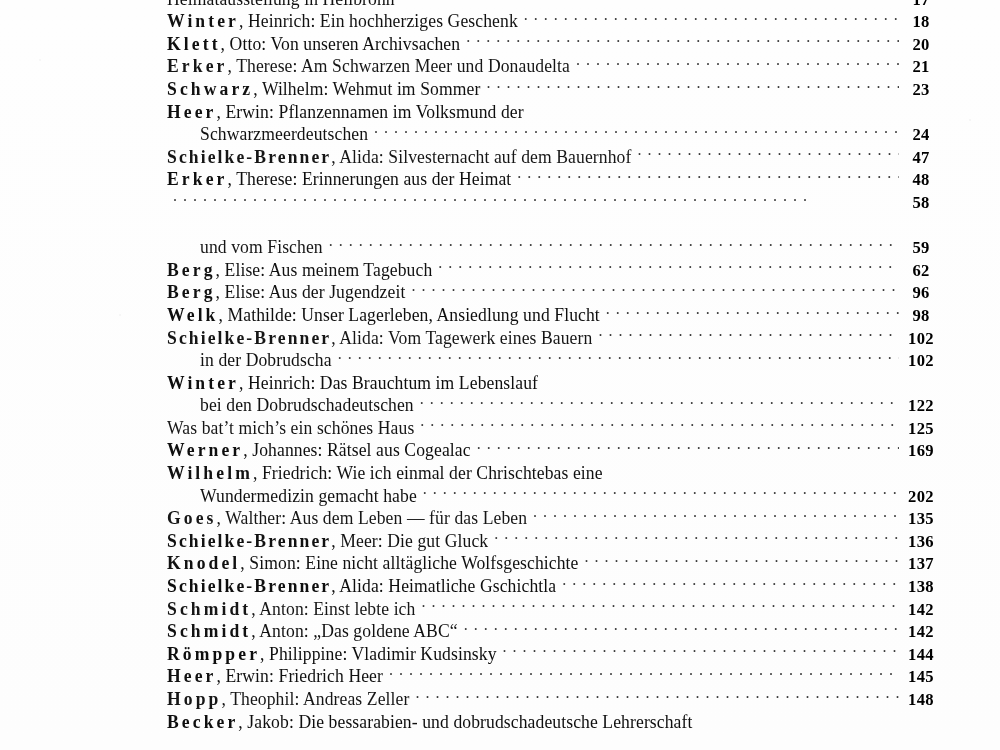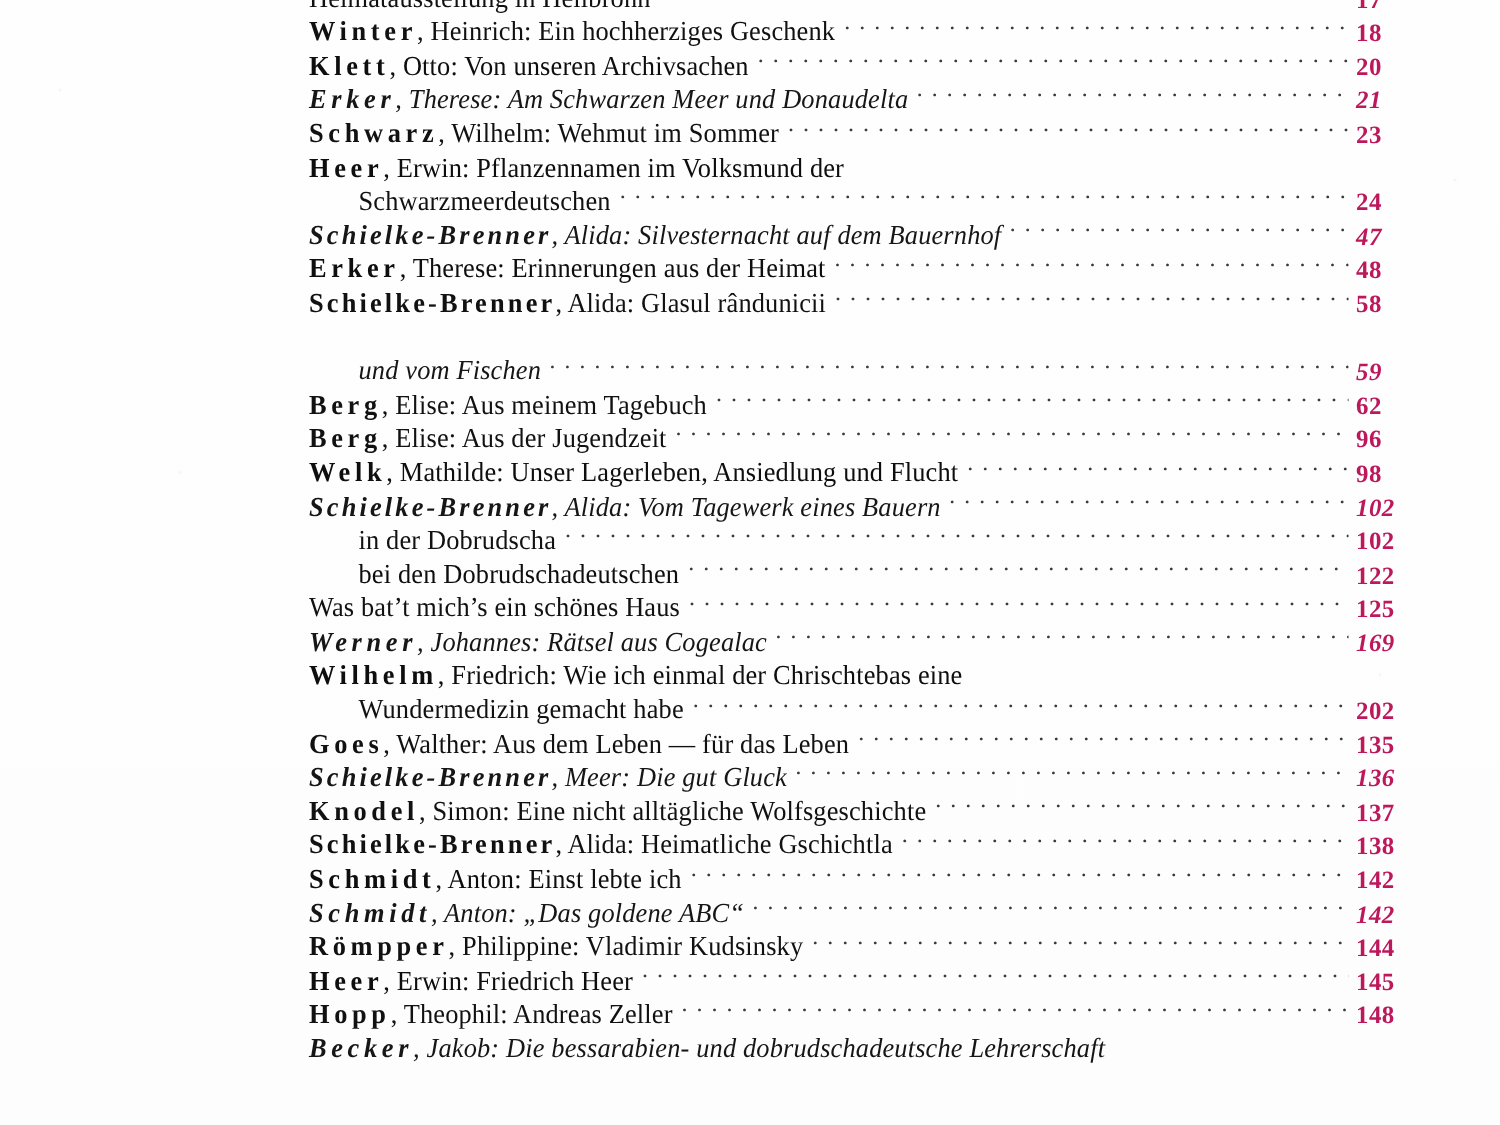--- a/index.html
+++ b/index.html
@@ -55,21 +55,20 @@
     font-size: 17.6px;
     line-height: 22.6px;
   }
   .row.indent { left: 200px; }
 
   .title {
     flex: 0 0 auto;
     letter-spacing: 0.1px;
     transform: scaleY(1.04);
     transform-origin: left bottom;
-    margin-left: 39px;
   }
   
   .row.justified .title {
     flex: 1 1 auto;
     display: block;
     white-space: normal;
     text-align: justify;
     text-align-last: justify;
     word-spacing: 1px;
   }
@@ -96,31 +95,31 @@
     white-space: nowrap;
     letter-spacing: 1px;
     color: #3a3a3a;
     font-size: 16px;
   }
   .leader.none::before { content: ""; }
 
   .page-no {
     flex: 0 0 auto;
     width: 34px;
-    text-align: left;
+    text-align: center;
     font-weight: 700;
     font-size: 16.6px;
     letter-spacing: 0.3px;
-    color: #be185d;
+    color: #000000;
   }
   .page-no.empty { visibility: hidden; }
 
   
   .entry:nth-child(3n) .row { color: #0e0e0e; }
-  .entry:nth-child(4n) .row { color: #161616; font-style: italic; }
+  .entry:nth-child(4n) .row { color: #161616; }
 </style>
 </head>
 <body>
 
 <div id="page"></div>
 
 <div id="toc-list">
     <div class="entry">
       <div class="row">
         <span class="title"><span>Heimatausstellung in Heilbronn</span></span>
@@ -179,21 +178,20 @@
     </div>
     <div class="entry">
       <div class="row">
         <span class="title"><span class="sp">Erker</span><span>, Therese: Erinnerungen aus der Heimat</span></span>
         <span class="leader"></span>
         <span class="page-no">48</span>
       </div>
     </div>
     <div class="entry">
       <div class="row">
-        <span class="title"><span class="sp-tight">Schielke-Brenner</span><span>, Alida: Glasul rândunicii</span></span>
         <span class="leader"></span>
         <span class="page-no">58</span>
       </div>
     </div>
     <div class="entry">
       <div class="row">
         <span class="leader none"></span>
         <span class="page-no empty"></span>
       </div>
     </div>
@@ -233,20 +231,27 @@
       </div>
     </div>
     <div class="entry">
       <div class="row indent">
         <span class="title"><span>in der Dobrudscha</span></span>
         <span class="leader"></span>
         <span class="page-no">102</span>
       </div>
     </div>
     <div class="entry">
+      <div class="row">
+        <span class="title"><span class="sp">Winter</span><span>, Heinrich: Das Brauchtum im Lebenslauf</span></span>
+        <span class="leader none"></span>
+        <span class="page-no empty"></span>
+      </div>
+    </div>
+    <div class="entry">
       <div class="row indent">
         <span class="title"><span>bei den Dobrudschadeutschen</span></span>
         <span class="leader"></span>
         <span class="page-no">122</span>
       </div>
     </div>
     <div class="entry">
       <div class="row">
         <span class="title"><span>Was bat’t mich’s ein schönes Haus</span></span>
         <span class="leader"></span>

